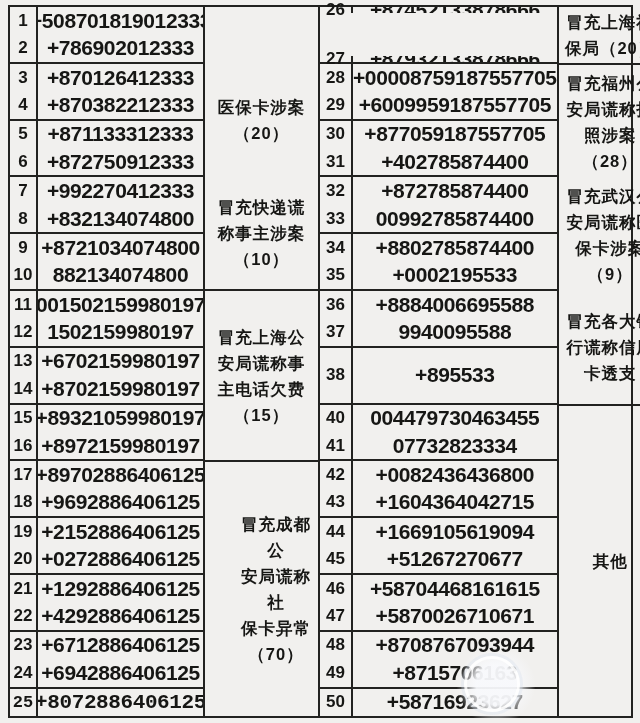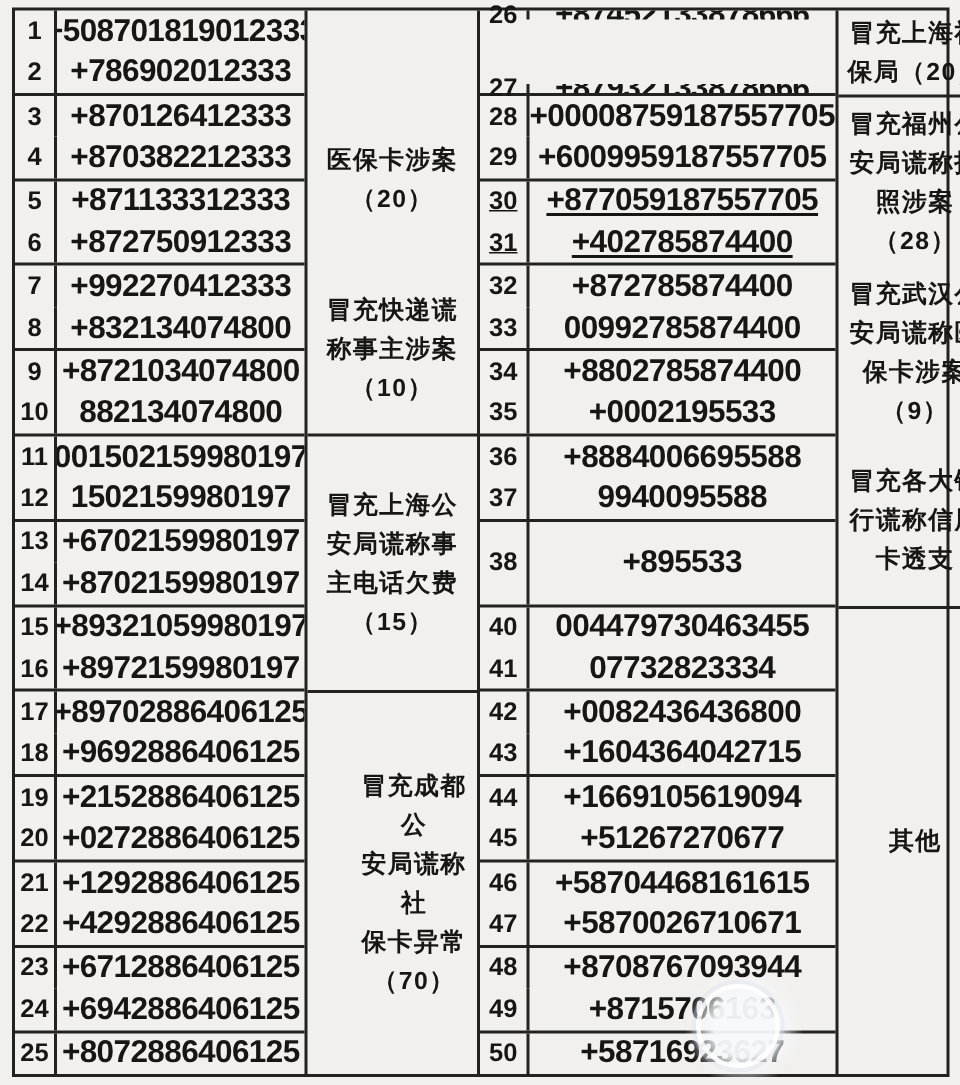--- a/index.html
+++ b/index.html
@@ -191,21 +191,21 @@
         <div class="group" style="flex: 2 1 0%;">
           <div class="row">
             <div class="numcell">23</div>
             <div class="valcell">+6712886406125</div>
           </div>
           <div class="row">
             <div class="numcell">24</div>
             <div class="valcell">+6942886406125</div>
           </div>
         </div>
-        <div class="group" style="flex: 1 1 0%;">
+        <div class="group" style="flex: 1 1 0%; font-family: Liberation Mono, monospace;">
           <div class="row">
             <div class="numcell">25</div>
             <div class="valcell">+8072886406125</div>
           </div>
         </div>
       </div>
       <div class="category-col">
         <div class="category-cell" style="flex: 10 1 0%;">
           <div class="label-slot" style="flex: 2 1 0%;"></div>
           <div class="label-slot" style="flex: 4 1 0%;">
@@ -251,21 +251,21 @@
         <div class="group" style="flex: 2 1 0%;">
           <div class="row">
             <div class="numcell">28</div>
             <div class="valcell">+00008759187557705</div>
           </div>
           <div class="row">
             <div class="numcell">29</div>
             <div class="valcell">+6009959187557705</div>
           </div>
         </div>
-        <div class="group" style="flex: 2 1 0%; text-decoration: underline;">
+        <div class="group" style="flex: 2 1 0%;">
           <div class="row">
             <div class="numcell">30</div>
             <div class="valcell">+877059187557705</div>
           </div>
           <div class="row">
             <div class="numcell">31</div>
             <div class="valcell">+402785874400</div>
           </div>
         </div>
         <div class="group" style="flex: 2 1 0%;">

